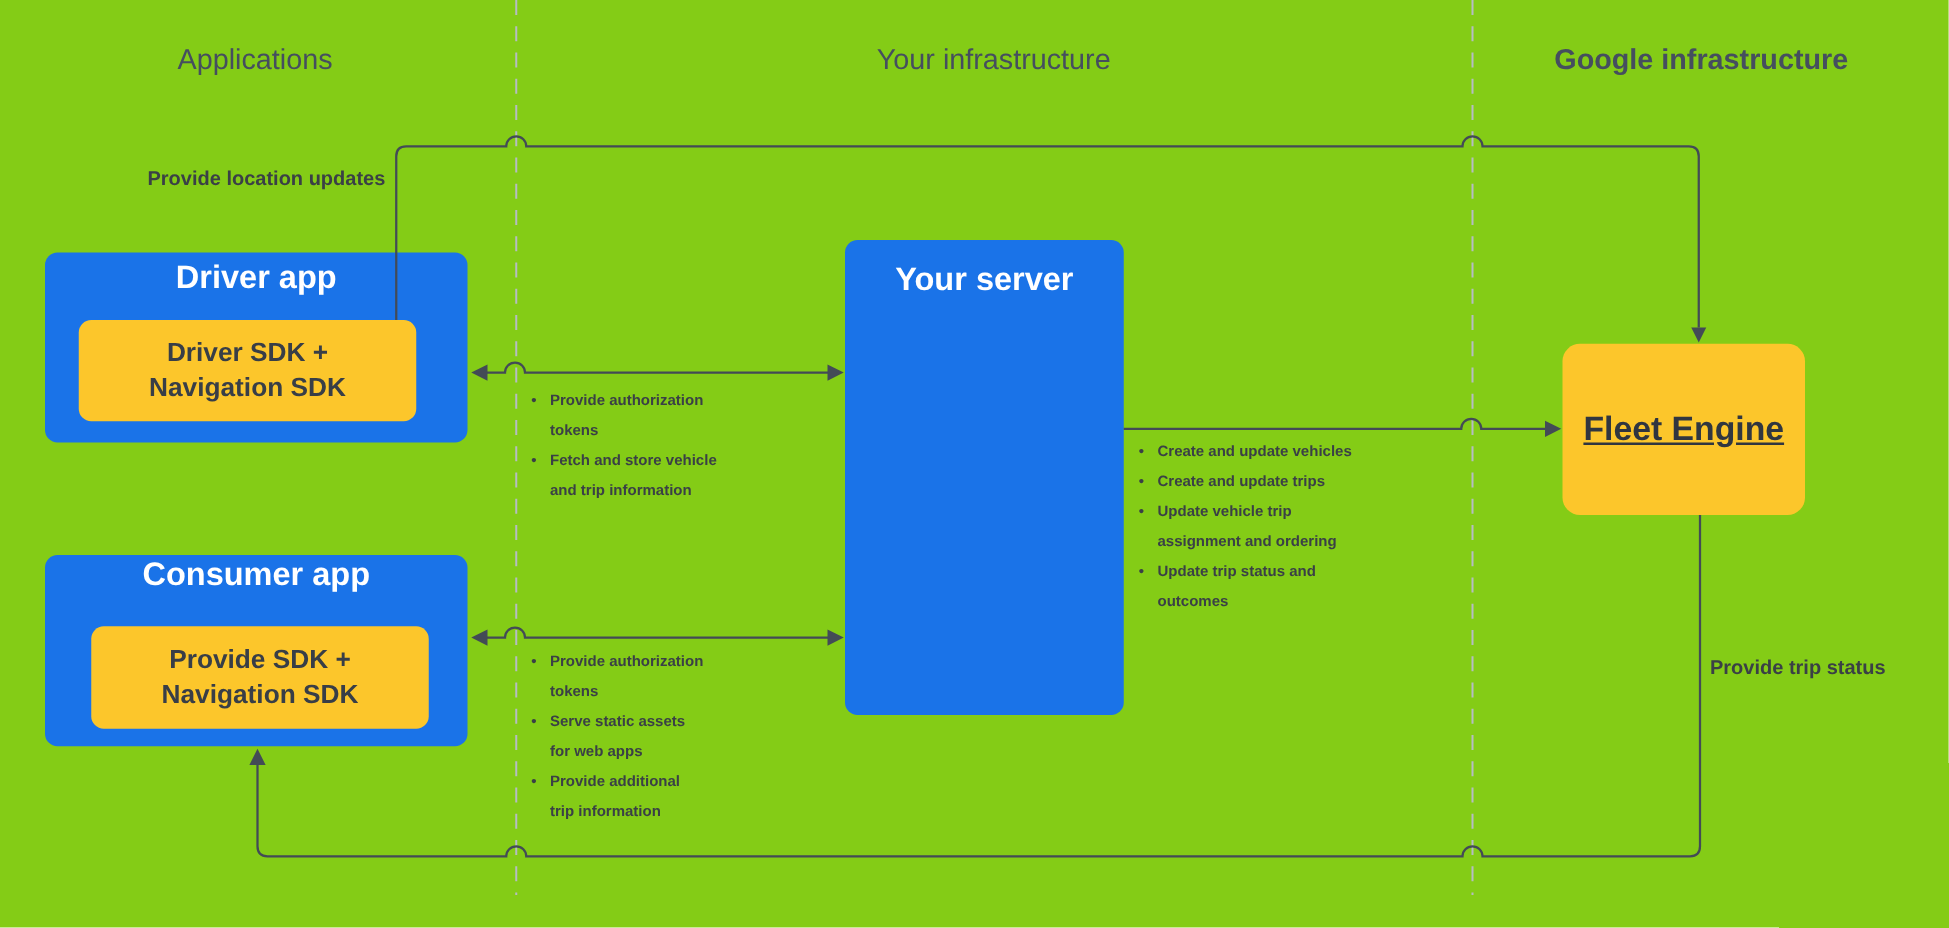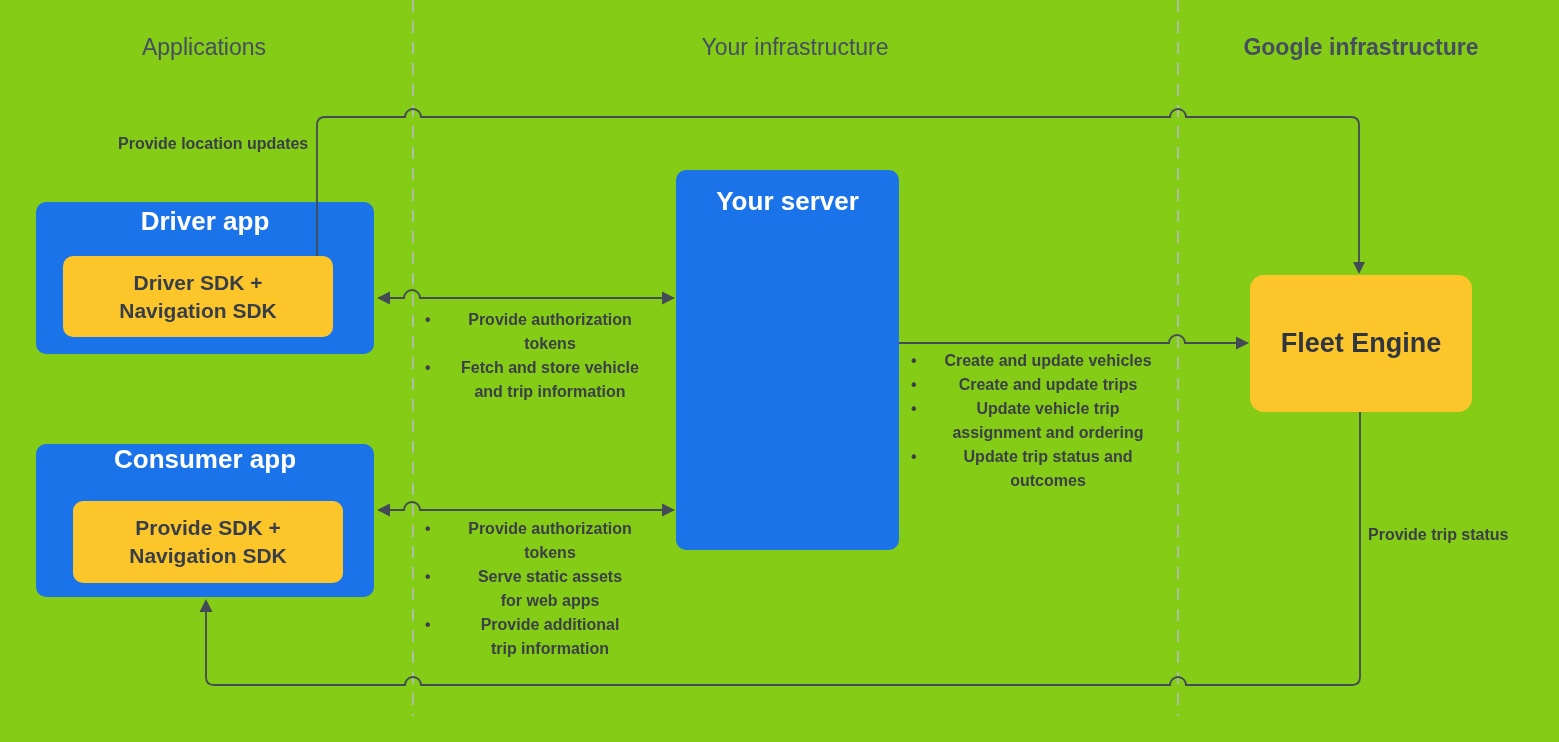--- a/index.html
+++ b/index.html
@@ -17,22 +17,22 @@
   .lane-header{position:absolute;top:34px;width:320px;text-align:center;font-size:23px;color:var(--header-text);z-index:2;}
   .node{position:absolute;border-radius:10px;z-index:2;}
   .node.blue{background:var(--blue);}
   .node-title{color:#fff;font-weight:bold;font-size:26px;text-align:center;}
   .sdk-box{position:absolute;background:var(--yellow);border-radius:10px;display:flex;align-items:center;justify-content:center;
            text-align:center;font-weight:bold;font-size:21px;line-height:1.33;color:var(--sdk-text);white-space:pre-line;z-index:3;}
   .fleet{position:absolute;background:var(--yellow);border-radius:14px;display:flex;align-items:center;justify-content:center;
          font-weight:bold;font-size:27px;color:var(--fleet-text);z-index:2;}
   .edge-label{position:absolute;font-weight:bold;font-size:16px;color:var(--text-dark);z-index:4;white-space:nowrap;}
   ul.bullets{position:absolute;list-style:none;z-index:4;}
-  ul.bullets li{position:relative;padding-left:16px;font-weight:bold;font-size:16px;line-height:24px;
-                color:var(--text-dark);white-space:pre-line;text-align:center;}
+  ul.bullets li{position:relative;padding-left:16px;font-weight:bold;font-size:12px;line-height:24px;
+                color:var(--text-dark);white-space:pre-line;}
   ul.bullets li::before{content:"\2022";position:absolute;left:1px;top:0;}
 </style>
 </head>
 <body>
 
 <div class="canvas">
 
   <div class="lane-header" style="left:44px;">Applications</div>
   <div class="lane-header" style="left:635px;">Your infrastructure</div>
   <div class="lane-header" style="left:1201px;font-weight:bold;">Google infrastructure</div>
@@ -42,25 +42,25 @@
   </div>
   <div class="sdk-box" style="left:63px;top:256px;width:270px;height:81px;">Driver SDK +
 Navigation SDK</div>
 
   <div class="node blue" style="left:36px;top:444px;width:338px;height:153px;">
     <div class="node-title" style="">Consumer app</div>
   </div>
   <div class="sdk-box" style="left:73px;top:501px;width:270px;height:82px;">Provide SDK +
 Navigation SDK</div>
 
-  <div class="node blue" style="left:676px;top:170px;width:223px;height:380px;">
+  <div class="node blue" style="left:676px;top:192px;width:223px;height:380px;">
     <div class="node-title" style="padding-top:16px;">Your server</div>
   </div>
 
-  <div class="fleet" style="left:1250px;top:275px;width:222px;height:137px;">Fleet Engine</div>
+  <div class="fleet" style="left:1250px;top:275px;width:194px;height:137px;text-decoration:underline;">Fleet Engine</div>
 
   <div class="edge-label" style="left:118px;top:95px;margin-top:40px;">Provide location updates</div>
   <div class="edge-label" style="left:1368px;top:526px;">Provide trip status</div>
 
   <ul class="bullets" style="left:424px;top:308px;width:236px;">
     <li>Provide authorization
 tokens</li>
     <li>Fetch and store vehicle
 and trip information</li>
   </ul>

